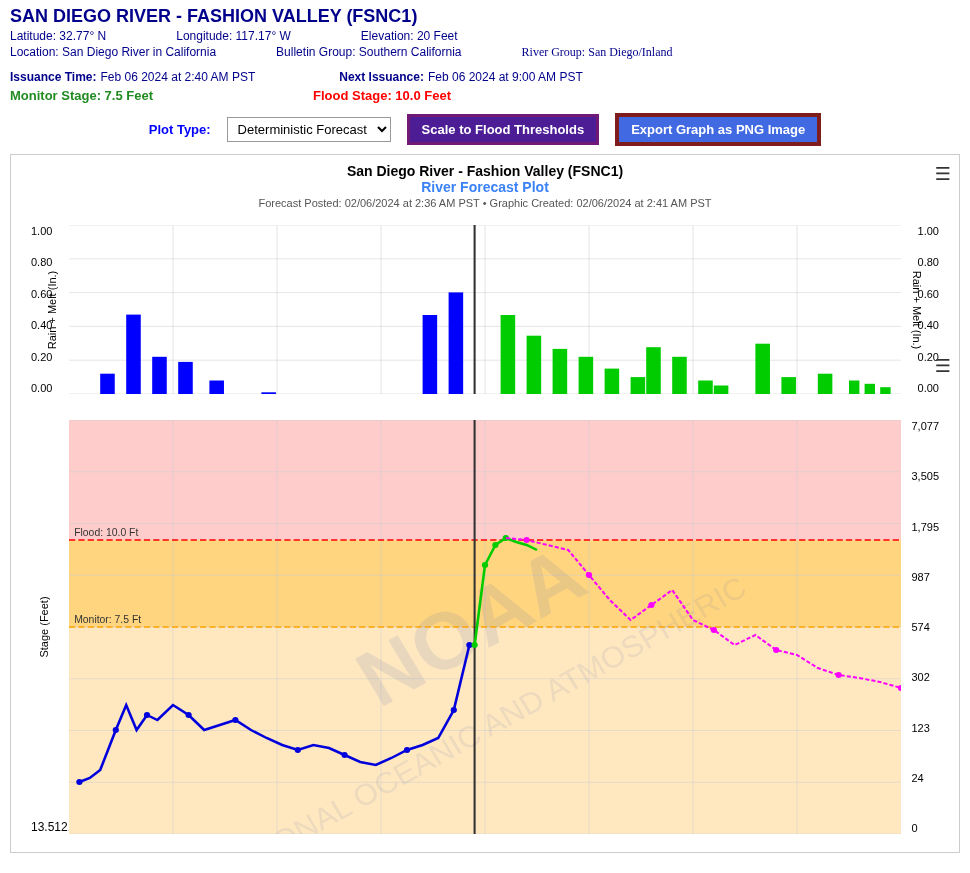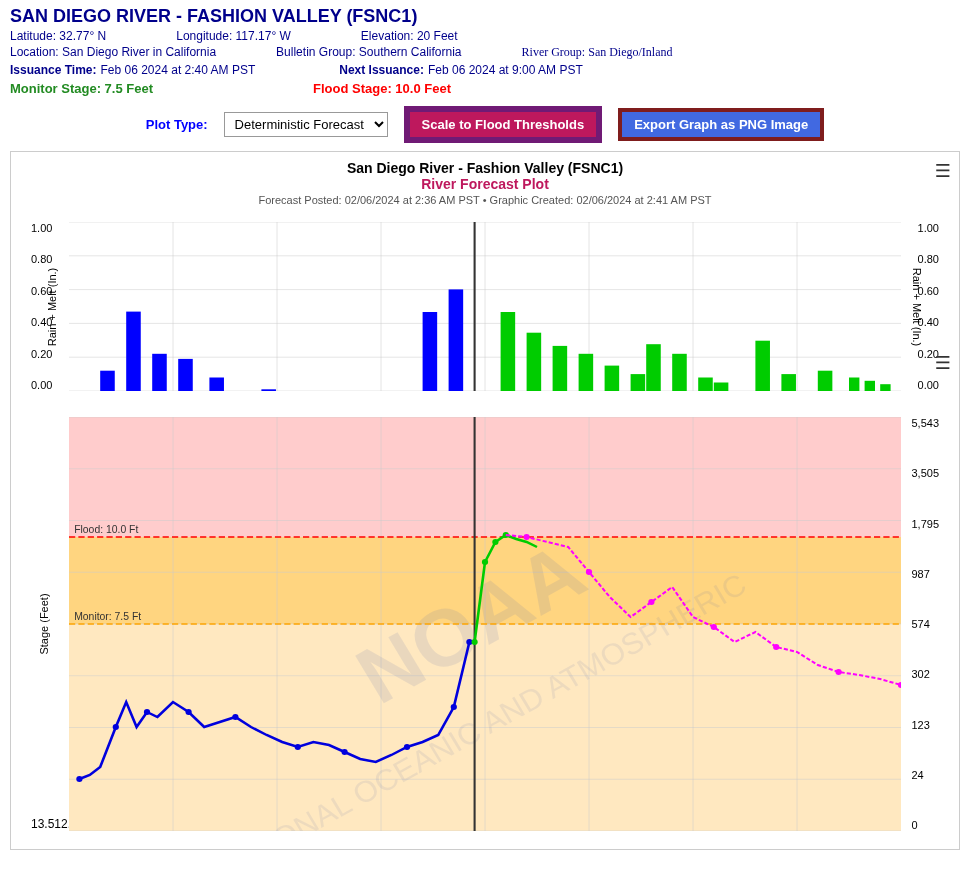--- a/index.html
+++ b/index.html
@@ -15,48 +15,48 @@
     <div style="display:flex; gap:10px; flex-wrap:wrap; margin-top:2px;">
       <span style="color:#00008B; font-size:12px;">Latitude: 32.77° N</span>
       <span style="color:#00008B; font-size:12px; margin-left:60px;">Longitude: 117.17° W</span>
       <span style="color:#00008B; font-size:12px; margin-left:60px;">Elevation: 20 Feet</span>
     </div>
     <div style="display:flex; gap:10px; flex-wrap:wrap; margin-top:2px;">
       <span style="color:#00008B; font-size:12px;">Location:  San Diego River in California</span>
       <span style="color:#00008B; font-size:12px; margin-left:50px;">Bulletin Group:  Southern California</span>
       <span style="color:#00008B; font-size:12px; margin-left:50px;font-family:Liberation Serif, serif;">River Group:  San Diego/Inland</span>
     </div>
-    <div style="display:flex; gap:4px; margin-top:3px; font-size:12px; color:#00008B;">
+    <div style="display:flex; gap:4px; margin-top:10px; font-size:12px; color:#00008B;">
       <span style="font-weight:bold;">Issuance Time:</span>
       <span>Feb 06 2024 at 2:40 AM PST</span>
       <span style="font-weight:bold; margin-left:80px;text-align:right;">Next Issuance:</span>
       <span>Feb 06 2024 at 9:00 AM PST</span>
     </div>
     <div style="display:flex; gap:60px; margin-top:4px;">
       <span style="color:#228B22; font-size:13px; font-weight:bold;">Monitor Stage: 7.5 Feet</span>
       <span style="color:#FF0000; font-size:13px; font-weight:bold; margin-left:100px;">Flood Stage: 10.0 Feet</span>
     </div>
   </div>
 
   <div style="display:flex; align-items:center; justify-content:center; gap:16px; padding:8px 10px;">
     <span style="color:#0000FF; font-weight:bold; font-size:13px;">Plot Type:</span>
     <select style="border:1px solid #999; padding:3px 6px; font-size:13px; background:#fff;">
       <option>Deterministic Forecast</option>
     </select>
-    <button style="background:#be185d; color:#fff; border:6px solid #701a75; padding:5px 12px; font-size:13px; font-weight:bold; cursor:pointer;">Scale to Flood Thresholds</button>
+    <button style="background:#4c1d95; color:#fff; border:3px solid #701a75; padding:5px 12px; font-size:13px; font-weight:bold; cursor:pointer;">Scale to Flood Thresholds</button>
     <button style="background:#4169E1; color:#fff; border:4px solid #7f1d1d; padding:5px 12px; font-size:13px; font-weight:bold; cursor:pointer;">Export Graph as PNG Image</button>
   </div>
 
   <div style="margin:0 10px; border:1px solid #ccc; position:relative; padding-bottom:10px;">
 
     <div style="position:absolute; right:8px; top:8px; font-size:18px; cursor:pointer; color:#333;">☰</div>
 
     <div style="text-align:center; padding-top:8px;">
       <div style="font-size:14px; font-weight:bold; color:#000;">San Diego River - Fashion Valley (FSNC1)</div>
-      <div style="font-size:14px; font-weight:bold; color:#be185d;">River Forecast Plot</div>
+      <div style="font-size:14px; font-weight:bold; color:#3b82f6;">River Forecast Plot</div>
       <div style="font-size:11px; color:#555; margin-top:2px;">Forecast Posted: 02/06/2024 at 2:36 AM PST  •  Graphic Created: 02/06/2024 at 2:41 AM PST</div>
     </div>
 
     <div style="position:relative; margin:8px 0 0 0; height:185px;">
 
       <div style="position:absolute; left:2px; top:50%; transform:translateY(-50%) rotate(-90deg); font-size:11px; white-space:nowrap; color:#000;">Rain + Melt (In.)</div>
 
       <div style="position:absolute; right:2px; top:50%; transform:translateY(-50%) rotate(90deg); font-size:11px; white-space:nowrap; color:#000;">Rain + Melt (In.)</div>
 
       <div style="position:absolute; left:20px; top:8px; height:calc(100% - 16px); display:flex; flex-direction:column; justify-content:space-between; align-items:flex-end; font-size:11px; color:#000;">
@@ -162,21 +162,21 @@
         <span>10.5</span>
         <span>9.0</span>
         <span>3.1</span>
         <span>6.0</span>
         <span>4.5</span>
         <span>3.0</span>
         <span>1.5</span>
       </div>
 
       <div style="position:absolute; right:20px; top:8px; height:calc(100% - 16px); display:flex; flex-direction:column; justify-content:space-between; align-items:flex-start; font-size:11px; color:#000;">
-        <span>5,543</span>
+        <span>7,077</span>
         <span>3,505</span>
         <span>1,795</span>
         <span>987</span>
         <span>574</span>
         <span>302</span>
         <span>123</span>
         <span>24</span>
         <span>0</span>
       </div>
 

